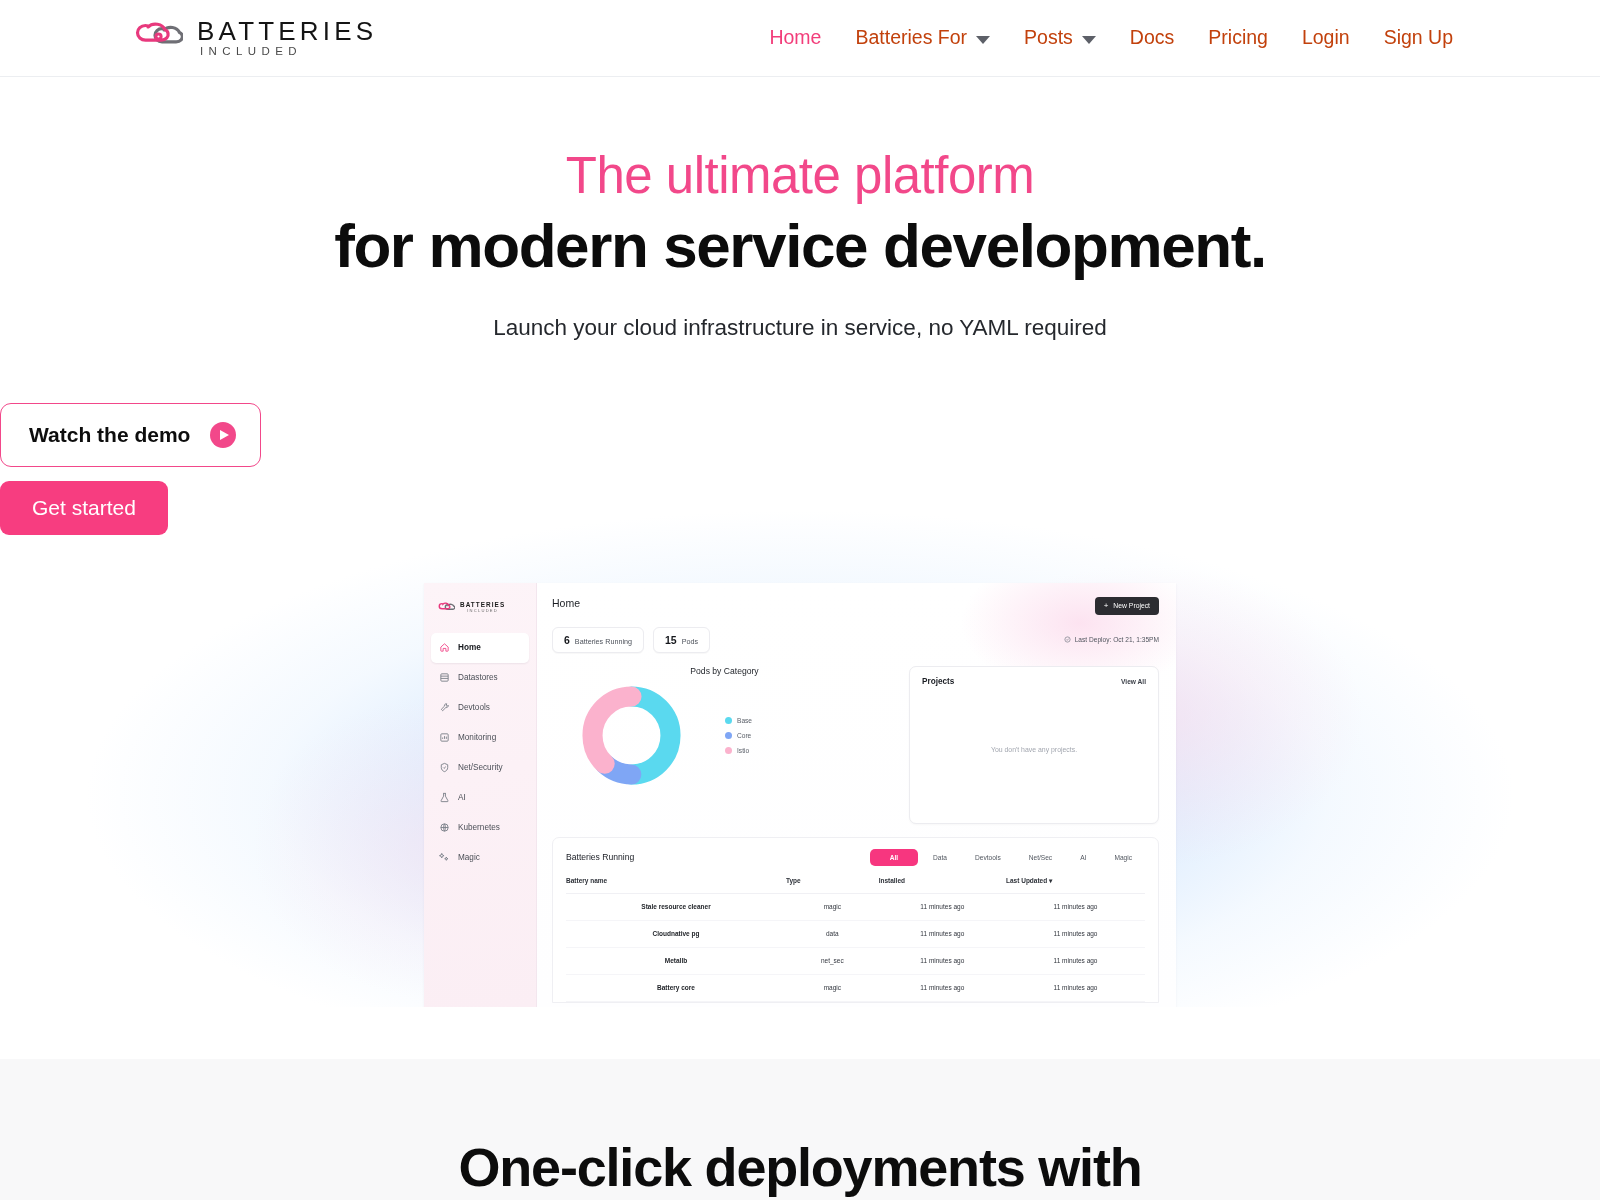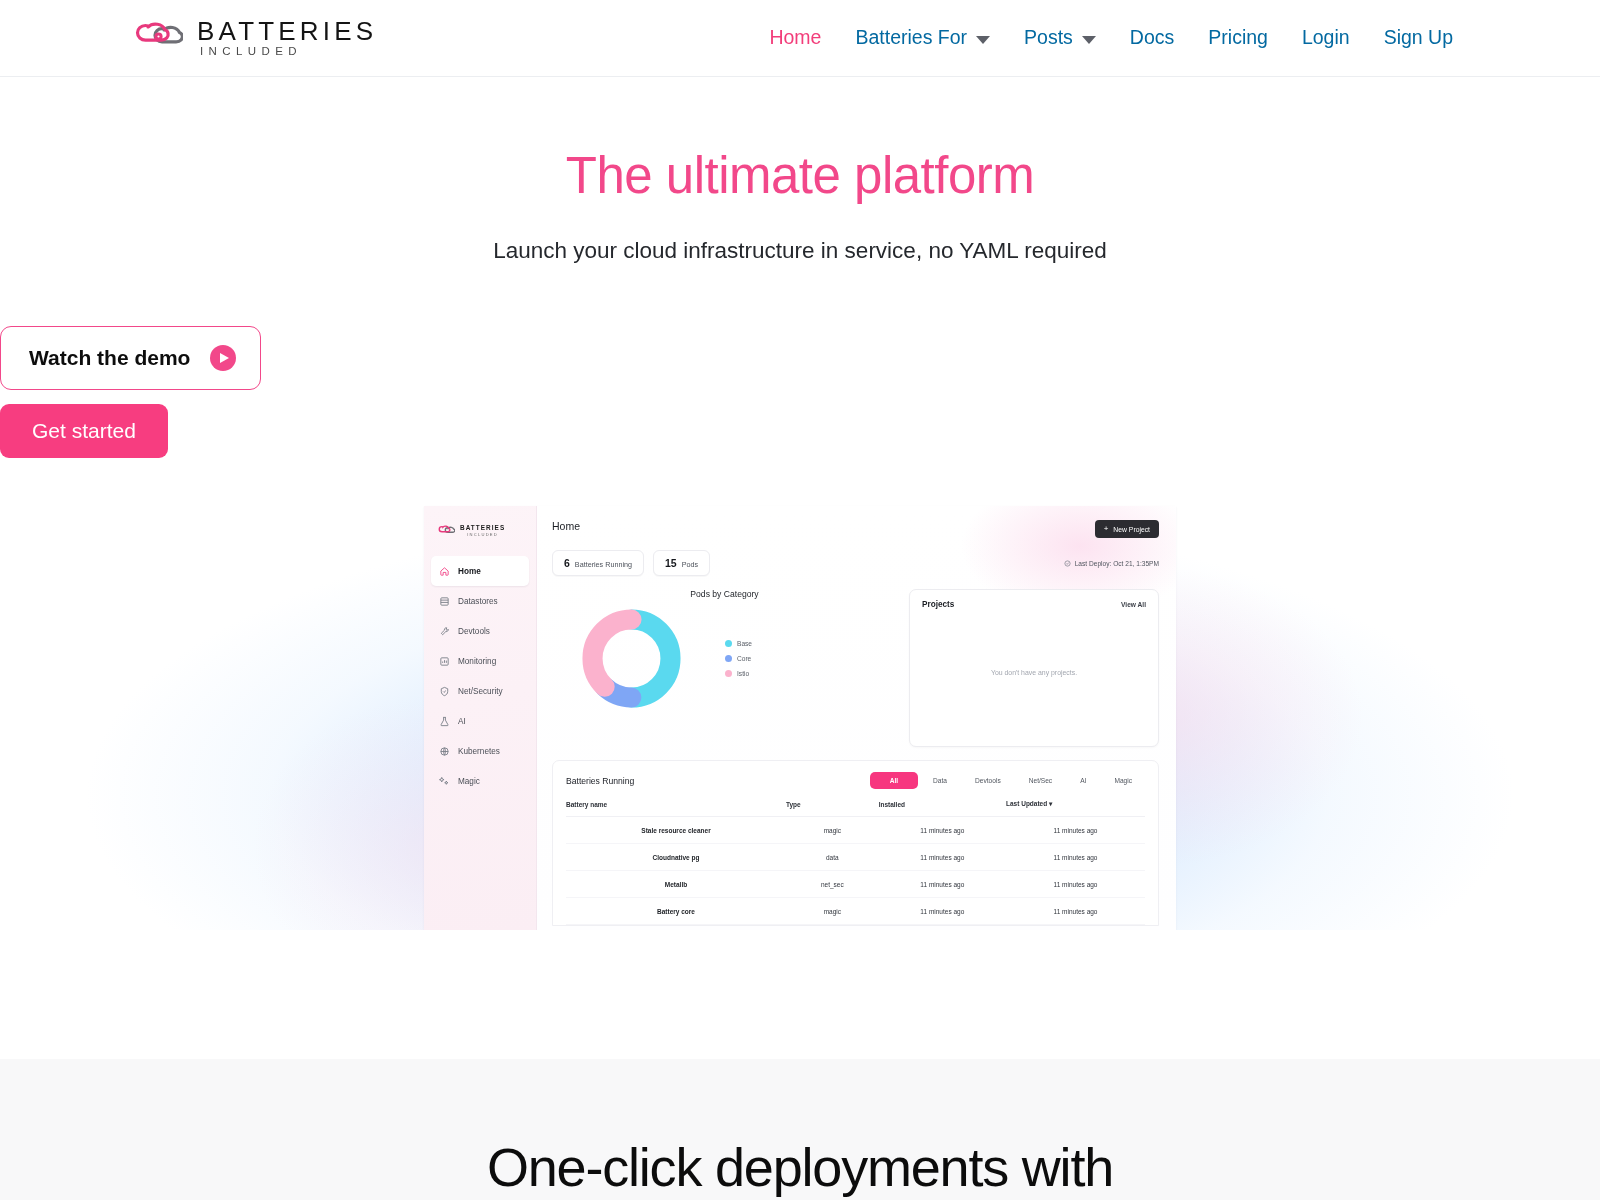--- a/index.html
+++ b/index.html
@@ -28,21 +28,21 @@
     color: #141414; line-height: 1;
   }
   .brand-sub {
     font-size: 11.5px; font-weight: 400; letter-spacing: 5.4px;
     color: #4a4a4a; line-height: 1; padding-left: 3px;
   }
 
   .nav { margin-left: auto; display: flex; align-items: center; gap: 0; }
   .nav-item {
     display: flex; align-items: center; gap: 9px;
-    font-size: 19.5px; color: #0369a1; cursor: pointer;
+    font-size: 19.5px; color: #c2410c; cursor: pointer;
     padding: 0 17px; line-height: 1; white-space: nowrap;
   }
   .nav-item.active { color: #f23d7a; }
   .nav-caret {
     width: 0; height: 0; display: inline-block;
     border-left: 7px solid transparent; border-right: 7px solid transparent;
     border-top: 8px solid #5d6068; margin-top: 3px;
   }
 
   
@@ -228,21 +228,21 @@
   table.bt td.nm { font-weight: 700; color: #1d2025; }
   .c1 { width: 38%; } .c2 { width: 16%; } .c3 { width: 22%; } .c4 { width: 24%; }
 
   
   .sec2 {
     position: absolute; left: 0; top: 1059px; width: 1600px; height: 141px;
     background: #f8f8f9; z-index: 20;
     display: flex; justify-content: center;
   }
   .sec2-title {
-    margin-top: 78px; font-size: 54px; font-weight: 400;
+    margin-top: 78px; font-size: 54px; font-weight: 700;
     color: #0c0c0c; letter-spacing: -1.2px; line-height: 1.12; text-align: center;
   }
 </style>
 </head>
 <body>
 
 <div id="page">
 
   <div class="header">
     <div class="brand">
@@ -285,20 +285,21 @@
   </div>
 
   <div class="hero">
     <div class="glow glow-blue"></div>
     <div class="glow glow-pink-r"></div>
     <div class="glow glow-pink-l"></div>
 
     <div class="hero-inner">
       <h1 class="headline">
         <span class="headline-l1">The ultimate platform</span>
+        <span class="headline-l2">for modern service development.</span>
       </h1>
       <p class="subhead">Launch your cloud infrastructure in service, no YAML required</p>
 
       <div class="cta-wrap">
         <div class="btn-demo">
           <span class="btn-demo-label">Watch the demo</span>
           <span class="play-badge">
               <span class="play-tri"></span>
             </span>
         </div>

